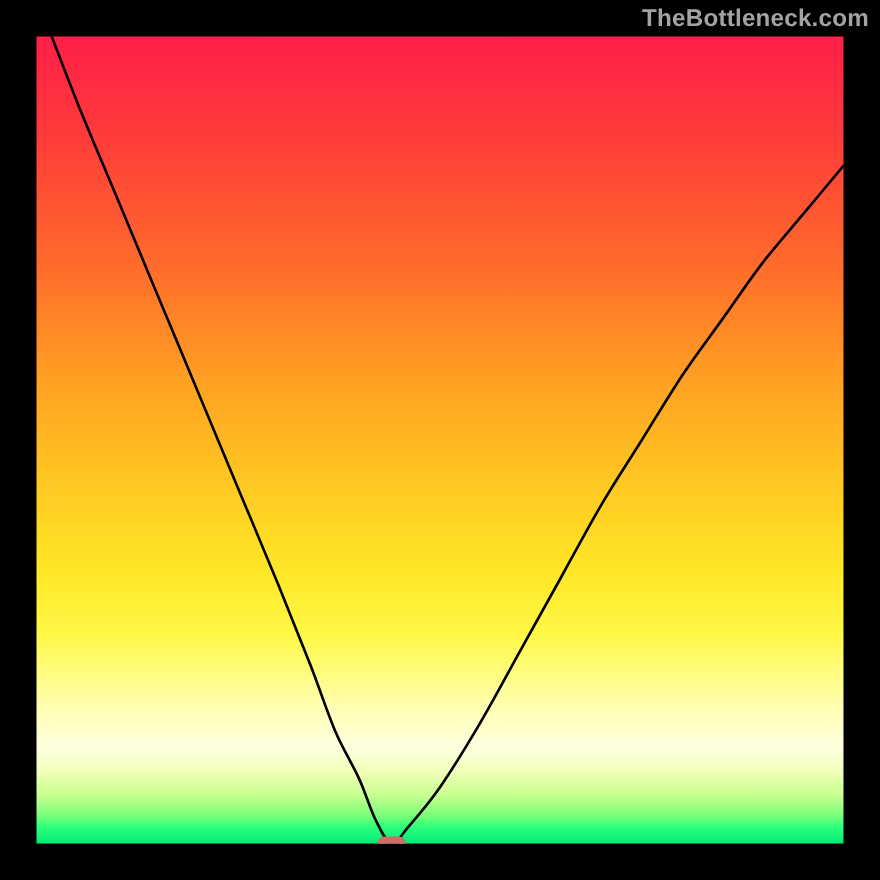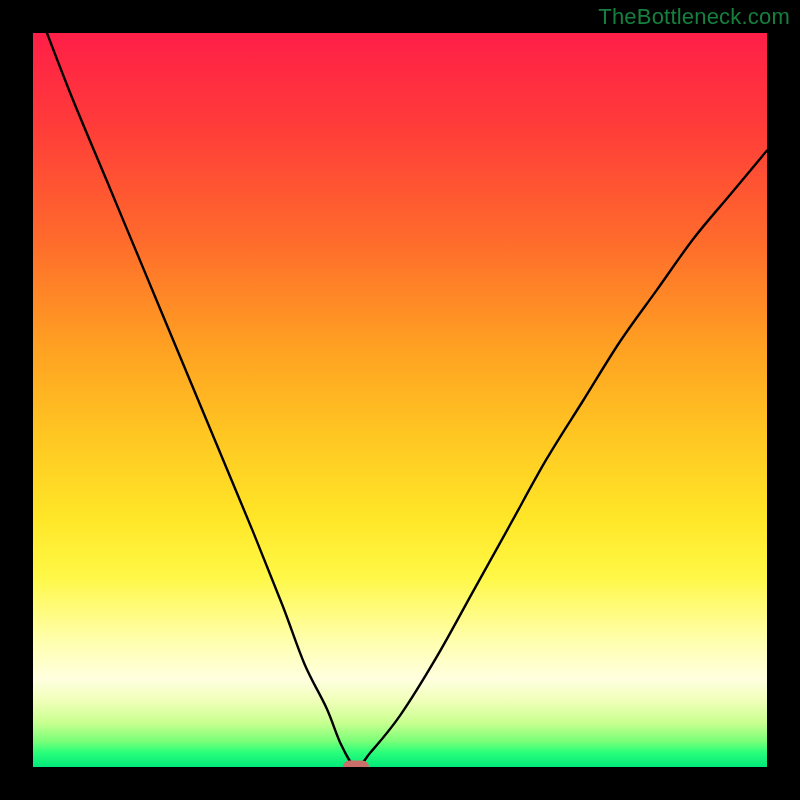--- a/index.html
+++ b/index.html
@@ -14,23 +14,23 @@
   .container {
     position: relative;
     width: 800px;
     height: 800px;
     background: #000;
   }
   .watermark {
     position: absolute;
     top: 4px;
     right: 10px;
-    color: #15803d;
+    color: #a3a3a3;
     font-size: 22px;
-    font-weight: 400;
+    font-weight: 700;
     letter-spacing: 0.2px;
     z-index: 5;
   }
   .plot-area {
     position: absolute;
     left: 33px;
     top: 33px;
     width: 734px;
     height: 734px;
     overflow: hidden;

